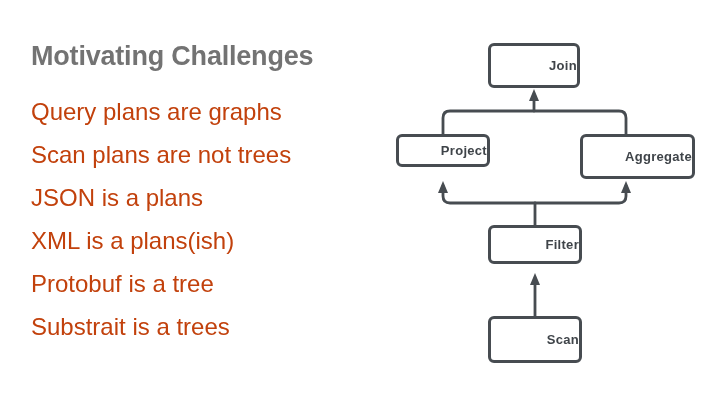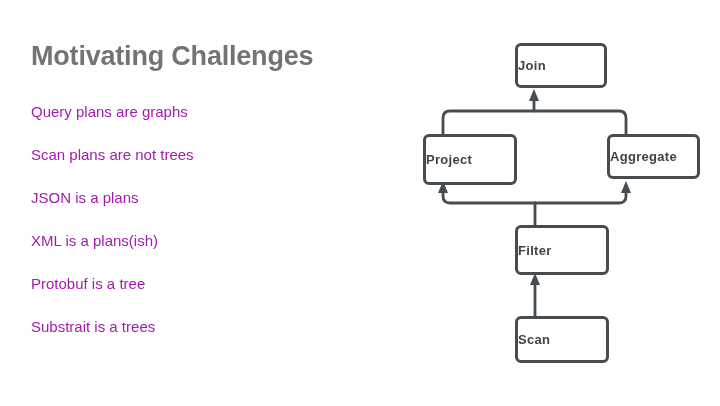--- a/index.html
+++ b/index.html
@@ -28,23 +28,23 @@
     color: #737373;
     letter-spacing: -0.2px;
     white-space: nowrap;
   }
   .bullet-list {
     position: absolute;
     left: 31px;
     top: 90px;
   }
   .bullet-item {
-    font-size: 15px;
+    font-size: 24px;
     line-height: 43px;
-    color: #a21caf;
+    color: #c2410c;
     white-space: nowrap;
   }
   .diagram {
     position: absolute;
     left: 0;
     top: 0;
     width: 720px;
     height: 406px;
   }
   .edges-layer {
@@ -56,31 +56,30 @@
     pointer-events: none;
   }
   .node {
     position: absolute;
     box-sizing: border-box;
     background: #ffffff;
     border: 3px solid #474c51;
     border-radius: 6px;
     display: flex;
     align-items: center;
-    justify-content: flex-start;
+    justify-content: flex-end;
     font-size: 13px;
     font-weight: bold;
     color: #3f4449;
     letter-spacing: 0.3px;
-    margin-left: 27px;
   }
   .node-join      { left: 488px; top: 43px;  width: 92px; height: 45px; }
-  .node-project   { left: 396px; top: 134px; width: 94px; height: 51px; }
-  .node-aggregate { left: 580px; top: 134px; width: 93px; height: 45px; }
-  .node-filter    { left: 488px; top: 225px; width: 94px; height: 50px; }
+  .node-project   { left: 396px; top: 134px; width: 94px; height: 33px; }
+  .node-aggregate { left: 580px; top: 134px; width: 115px; height: 45px; }
+  .node-filter    { left: 488px; top: 225px; width: 94px; height: 39px; }
   .node-scan      { left: 488px; top: 316px; width: 94px; height: 47px; }
 </style>
 </head>
 <body>
 
 <div class="slide">
 
   <h1 class="slide-title">Motivating Challenges</h1>
 
   <div class="bullet-list">

